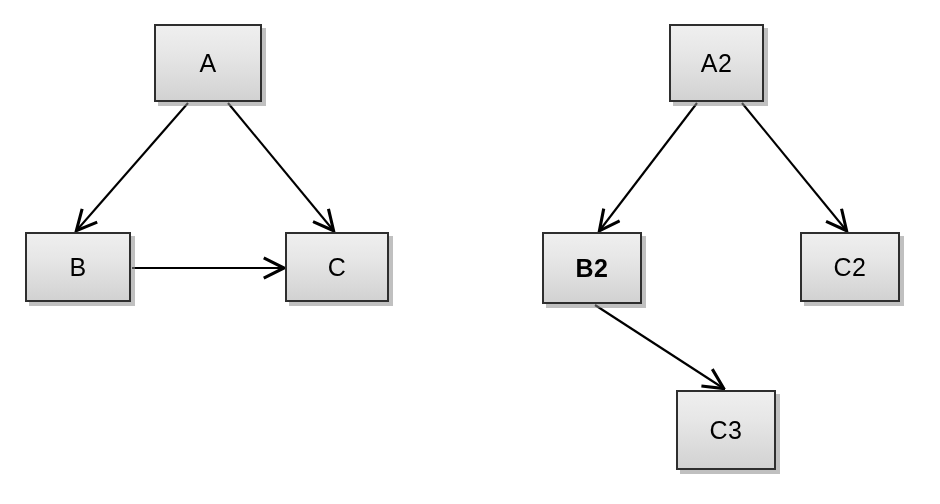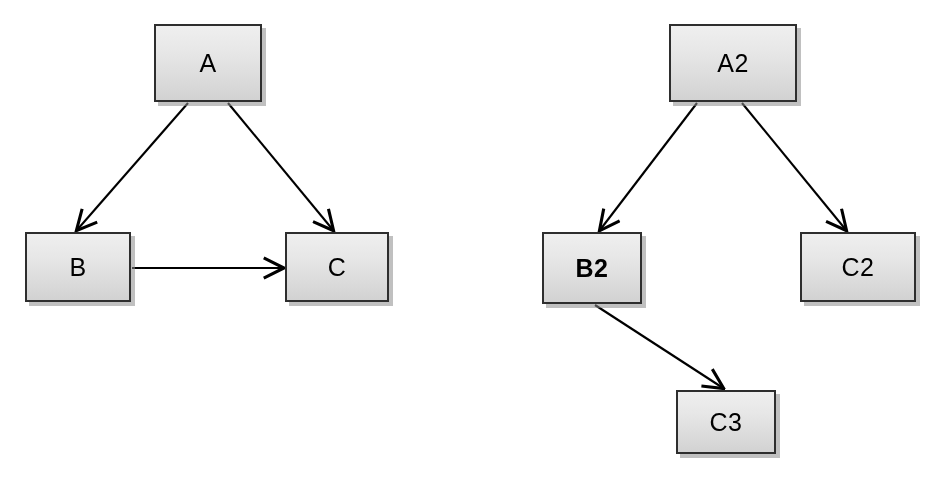--- a/index.html
+++ b/index.html
@@ -71,27 +71,27 @@
   <div id="node-layer">
       <div class="node" style="left: 154px; top: 24px; width: 108px; height: 78px;">
         <span class="node-label">A</span>
       </div>
       <div class="node" style="left: 25px; top: 232px; width: 106px; height: 70px;">
         <span class="node-label">B</span>
       </div>
       <div class="node" style="left: 285px; top: 232px; width: 104px; height: 70px;">
         <span class="node-label">C</span>
       </div>
-      <div class="node" style="left: 669px; top: 24px; width: 128px; height: 78px;">
+      <div class="node" style="left: 669px; top: 24px; width: 95px; height: 78px;">
         <span class="node-label">A2</span>
       </div>
       <div class="node" style="left: 542px; top: 232px; width: 100px; height: 72px; font-weight: bold;">
         <span class="node-label">B2</span>
       </div>
-      <div class="node" style="left: 800px; top: 232px; width: 116px; height: 70px;">
+      <div class="node" style="left: 800px; top: 232px; width: 100px; height: 70px;">
         <span class="node-label">C2</span>
       </div>
-      <div class="node" style="left: 676px; top: 390px; width: 100px; height: 64px;">
+      <div class="node" style="left: 676px; top: 390px; width: 100px; height: 80px;">
         <span class="node-label">C3</span>
       </div>
     </div>
 
 </div>
 
 </body></html>

